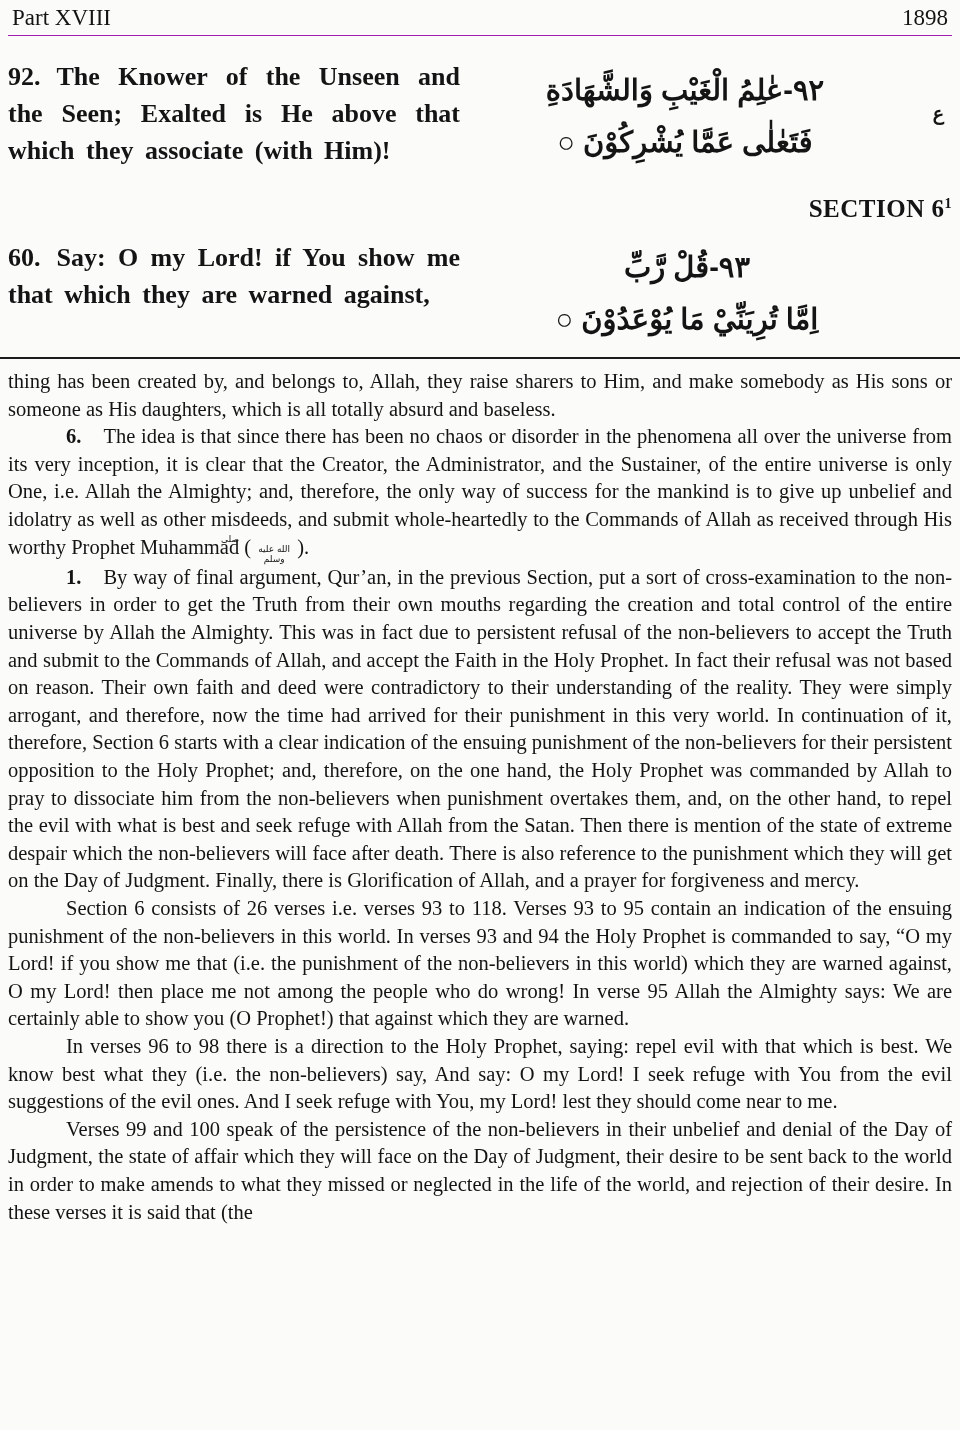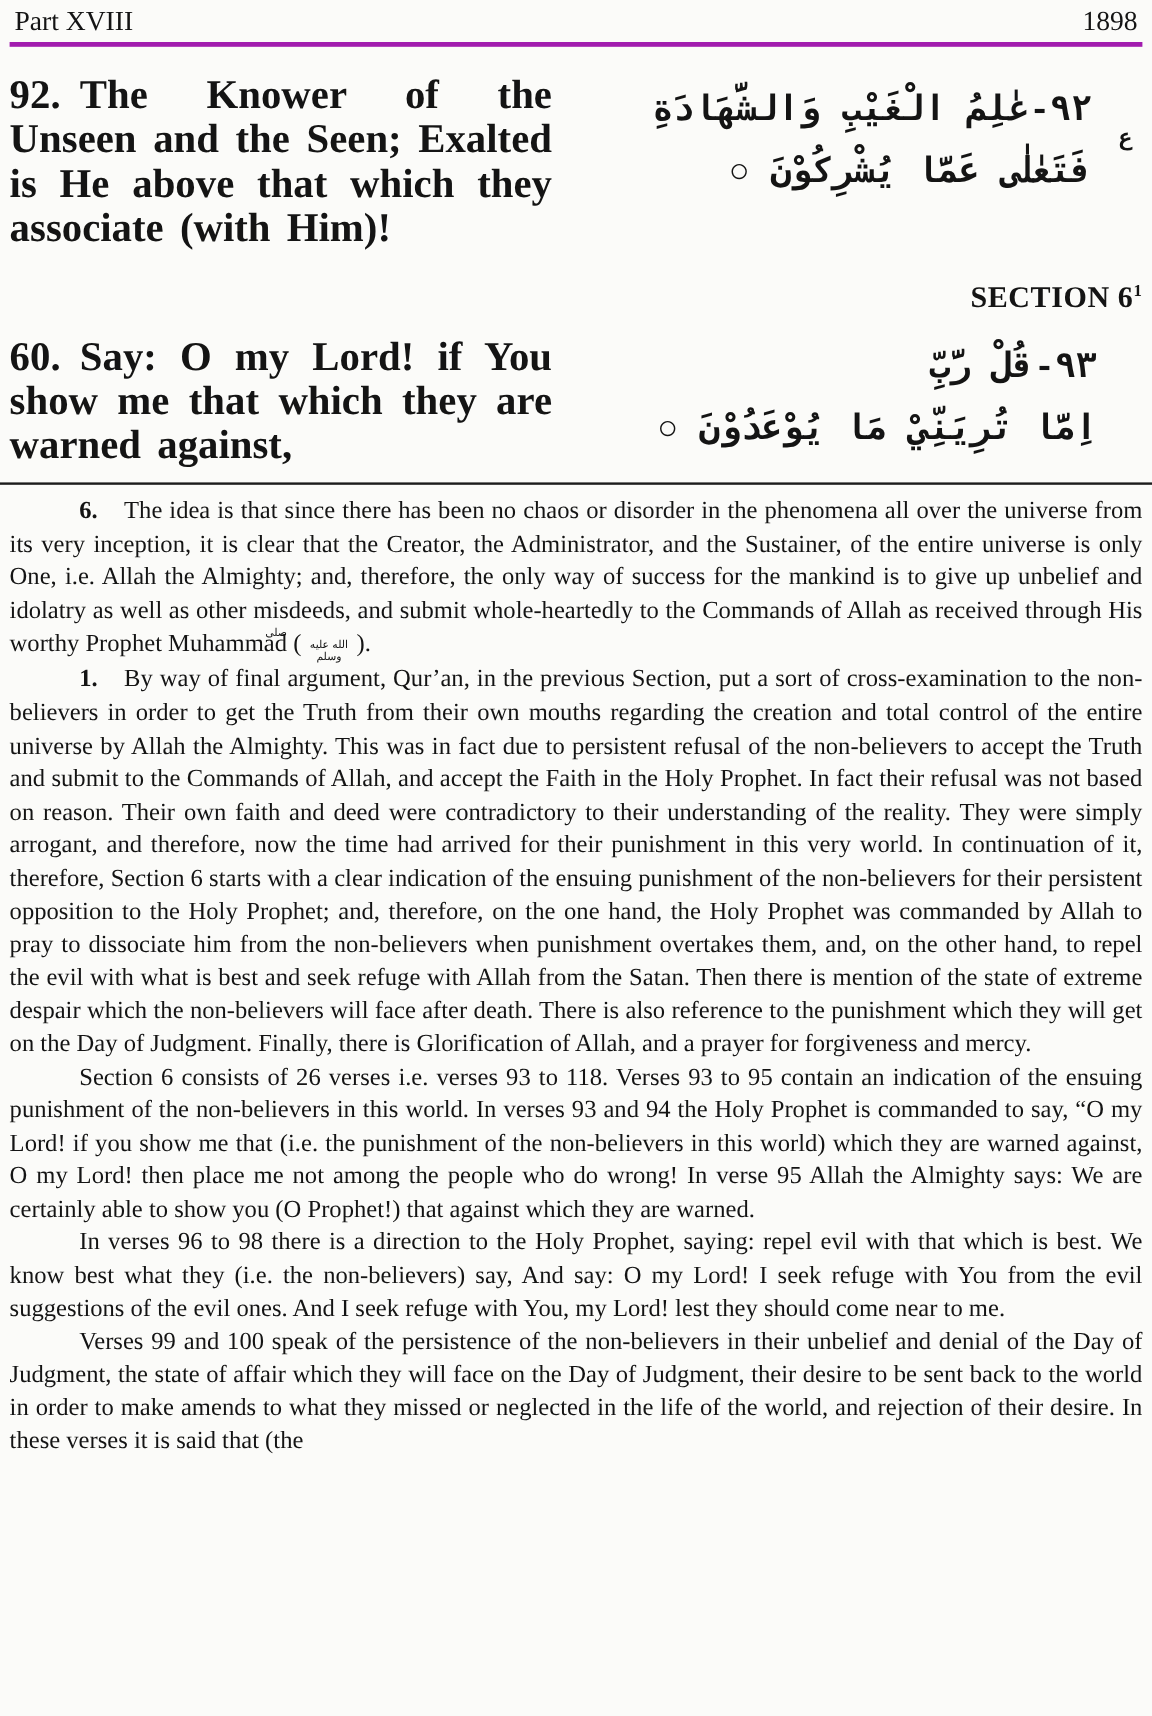--- a/index.html
+++ b/index.html
@@ -7,36 +7,36 @@
     width:960px;height:1430px;overflow:hidden;
     background:#fbfbf9;color:#141414;
     font-family:"Liberation Serif", serif;
   }
   .page{width:960px;height:1430px;box-sizing:border-box;padding:0 8px;}
 
   
   .hdr{
     display:flex;justify-content:space-between;align-items:baseline;
     padding:5px 4px 4px 4px;font-size:23px;
-    border-bottom:4px solid #a21caf;
+    border-bottom:1px solid #a21caf;
   }
   .hdr .center{font-style:italic;letter-spacing:.5px;}
 
   
   .verse-row{display:flex;align-items:flex-start;}
   .v92{margin-top:22px;}
   .v93{margin-top:16px;}
   .vtrans{
-    width:452px;font-weight:bold;font-size:34px;line-height:37px;
+    width:452px;font-weight:bold;font-size:26px;line-height:37px;
     text-align:justify;word-spacing:5px;
   }
   .vnum{margin-right:16px;}
   .varabic{
-    flex:1;position:relative;direction:rtl;text-align:right;
-    font-family:Liberation Mono, monospace;font-weight:bold;
+    flex:1;position:relative;direction:rtl;text-align:center;
+    font-family:Liberation Sans, sans-serif;font-weight:bold;
     font-size:29px;line-height:52px;
     padding:6px 42px 0 0;
   }
   .v93 .varabic{padding-top:2px;padding-right:38px;}
   .ruku{
     position:absolute;right:8px;top:50%;transform:translateY(-50%);
     font-size:19px;line-height:1;font-weight:bold;
   }
 
   
@@ -95,20 +95,21 @@
     <div class="varabic" dir="rtl">
       <div>٩٣-قُلْ رَّبِّ</div>
       <div>اِمَّا تُرِيَنِّيْ مَا يُوْعَدُوْنَ ○</div>
     </div>
   </div>
 
   <hr class="rule">
 
   <div class="commentary">
 
+    <p><span>thing has been created by, and belongs to, Allah, they raise sharers to Him, and make somebody as His sons or someone as His daughters, which is all totally absurd and baseless.</span></p>
 
     <p class="ind"><span class="pnum">6.</span><span class="pgap"></span><span>The idea is that since there has been no chaos or disorder in the phenomena all over the universe from its very inception, it is clear that the Creator, the Administrator, and the Sustainer, of the entire universe is only One, i.e. Allah the Almighty; and, therefore, the only way of success for the mankind is to give up unbelief and idolatry as well as other misdeeds, and submit whole-heartedly to the Commands of Allah as received through His worthy Prophet Muhammad (</span><span class="honorific">صلى الله عليه وسلم</span><span>).</span></p>
 
     <p class="ind"><span class="pnum">1.</span><span class="pgap"></span><span>By way of final argument, Qur’an, in the previous Section, put a sort of cross-examination to the non-believers in order to get the Truth from their own mouths regarding the creation and total control of the entire universe by Allah the Almighty. This was in fact due to persistent refusal of the non-believers to accept the Truth and submit to the Commands of Allah, and accept the Faith in the Holy Prophet. In fact their refusal was not based on reason. Their own faith and deed were contradictory to their understanding of the reality. They were simply arrogant, and therefore, now the time had arrived for their punishment in this very world. In continuation of it, therefore, Section 6 starts with a clear indication of the ensuing punishment of the non-believers for their persistent opposition to the Holy Prophet; and, therefore, on the one hand, the Holy Prophet was commanded by Allah to pray to dissociate him from the non-believers when punishment overtakes them, and, on the other hand, to repel the evil with what is best and seek refuge with Allah from the Satan. Then there is mention of the state of extreme despair which the non-believers will face after death. There is also reference to the punishment which they will get on the Day of Judgment. Finally, there is Glorification of Allah, and a prayer for forgiveness and mercy.</span></p>
 
     <p class="ind"><span>Section 6 consists of 26 verses i.e. verses 93 to 118. Verses 93 to 95 contain an indication of the ensuing punishment of the non-believers in this world. In verses 93 and 94 the Holy Prophet is commanded to say, “O my Lord! if you show me that (i.e. the punishment of the non-believers in this world) which they are warned against, O my Lord! then place me not among the people who do wrong! In verse 95 Allah the Almighty says: We are certainly able to show you (O Prophet!) that against which they are warned.</span></p>
 
     <p class="ind"><span>In verses 96 to 98 there is a direction to the Holy Prophet, saying: repel evil with that which is best. We know best what they (i.e. the non-believers) say, And say: O my Lord! I seek refuge with You from the evil suggestions of the evil ones. And I seek refuge with You, my Lord! lest they should come near to me.</span></p>
 
     <p class="ind"><span>Verses 99 and 100 speak of the persistence of the non-believers in their unbelief and denial of the Day of Judgment, the state of affair which they will face on the Day of Judgment, their desire to be sent back to the world in order to make amends to what they missed or neglected in the life of the world, and rejection of their desire. In these verses it is said that (the</span></p>

